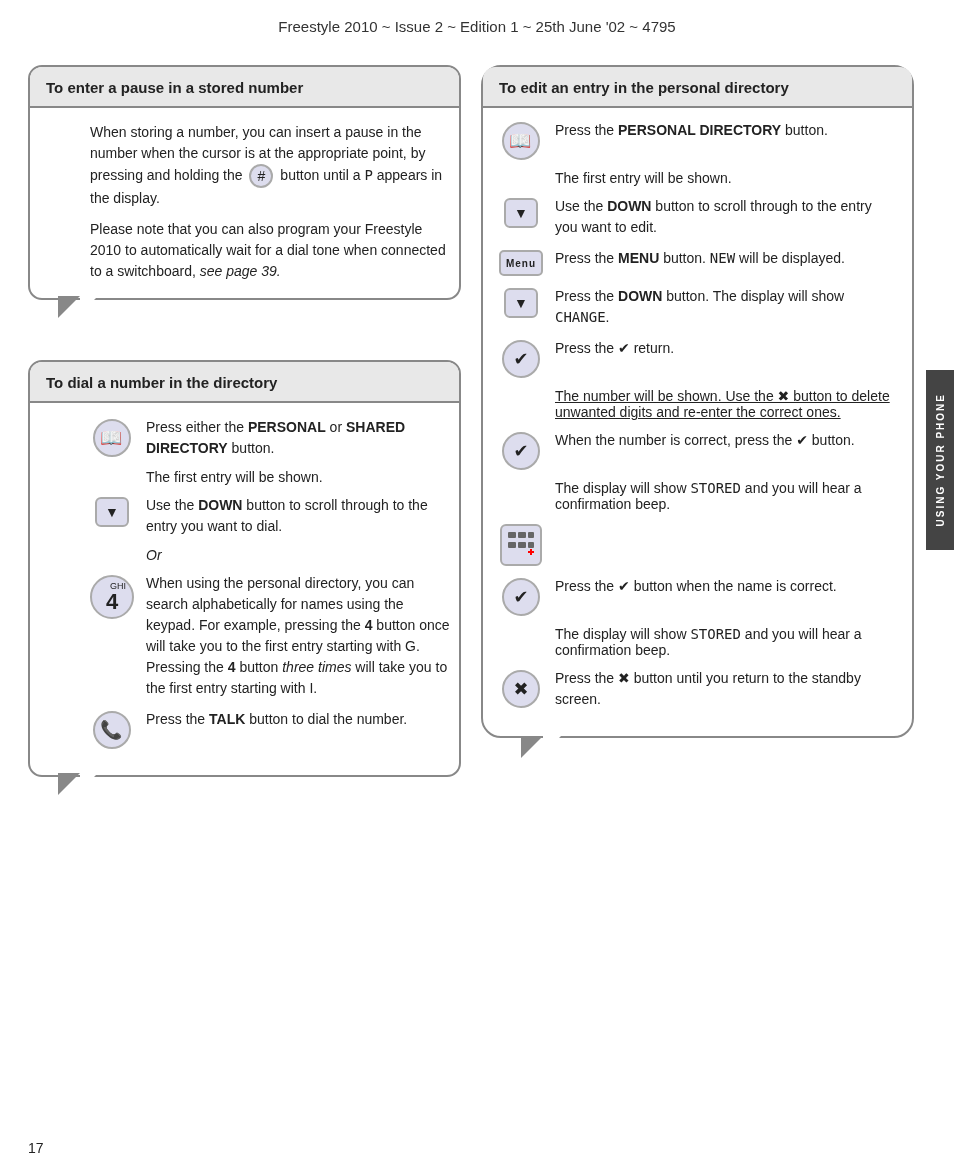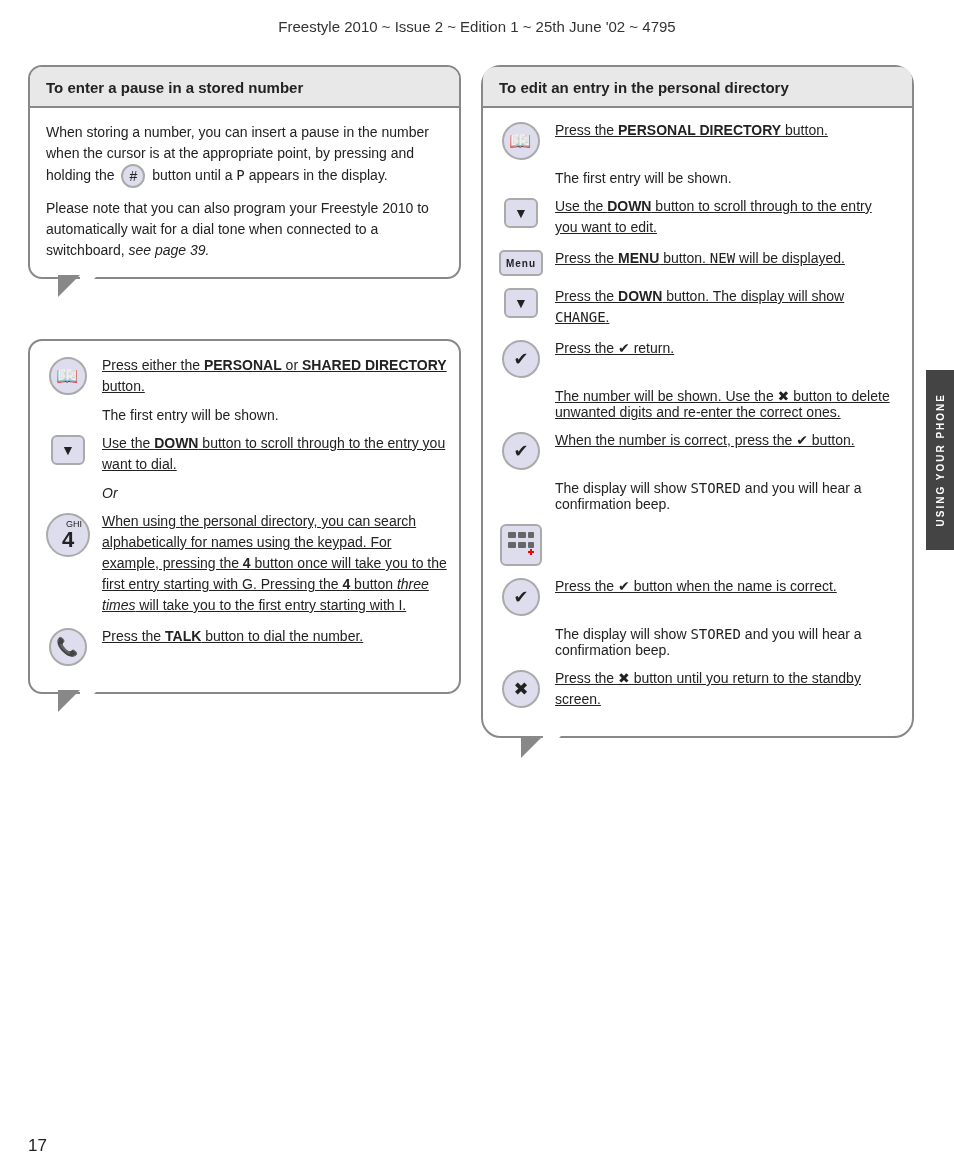--- a/index.html
+++ b/index.html
@@ -15,21 +15,21 @@
     .page-header {
       text-align: center;
       padding: 18px 0 10px 0;
       font-size: 15px;
       color: #333;
     }
     .page-number {
       position: absolute;
       bottom: 18px;
       left: 28px;
-      font-size: 17px;
+      font-size: 14px;
     }
     .sidebar-tab {
       position: absolute;
       right: 0;
       top: 370px;
       width: 28px;
       height: 180px;
       background: #444;
       display: flex;
       align-items: center;
@@ -71,20 +71,21 @@
     .box-title-bar {
       background: #e8e8e8;
       border-radius: 12px 12px 0 0;
       border-bottom: 2px solid #888;
       padding: 12px 16px 10px 16px;
       font-weight: bold;
       font-size: 15px;
     }
     .box-body {
       padding: 14px 8px 16px 16px;
+      margin-left: 44px;
     }
     .box-body p {
       margin-bottom: 10px;
       line-height: 1.5;
     }
     .box-body p:last-child {
       margin-bottom: 0;
     }
 
     
@@ -114,21 +115,20 @@
       width: 44px;
       min-width: 44px;
       display: flex;
       align-items: center;
       justify-content: center;
       margin-top: 2px;
     }
     .instruction-row .text-cell {
       flex: 1;
       line-height: 1.5;
-      text-decoration: underline;
     }
     .icon-book {
       width: 38px;
       height: 38px;
       border-radius: 50%;
       border: 2px solid #aaa;
       background: #dde;
       display: flex;
       align-items: center;
       justify-content: center;
@@ -260,20 +260,23 @@
         <div style="position:absolute; left:28px; bottom:-20px; z-index:2;">
           <div style="width:0;height:0;border-left:22px solid #888;border-bottom:22px solid transparent;position:relative;">
             <div style="position:absolute;left:0;top:0;width:0;height:0;border-left:18px solid #fff;border-bottom:18px solid transparent;"></div>
           </div>
         </div>
       </div>
     </div>
 
     <div style="margin-top: 30px; position:relative;">
       <div class="box">
+        <div class="box-title-bar">
+          <span>To dial a number in the directory</span>
+        </div>
         <div class="box-body">
 
           <div class="instruction-row">
             <div class="icon-cell">
               <div class="icon-book">📖</div>
             </div>
             <div class="text-cell">
               Press either the <b>PERSONAL</b> or <b>SHARED DIRECTORY</b> button.
             </div>
           </div>

